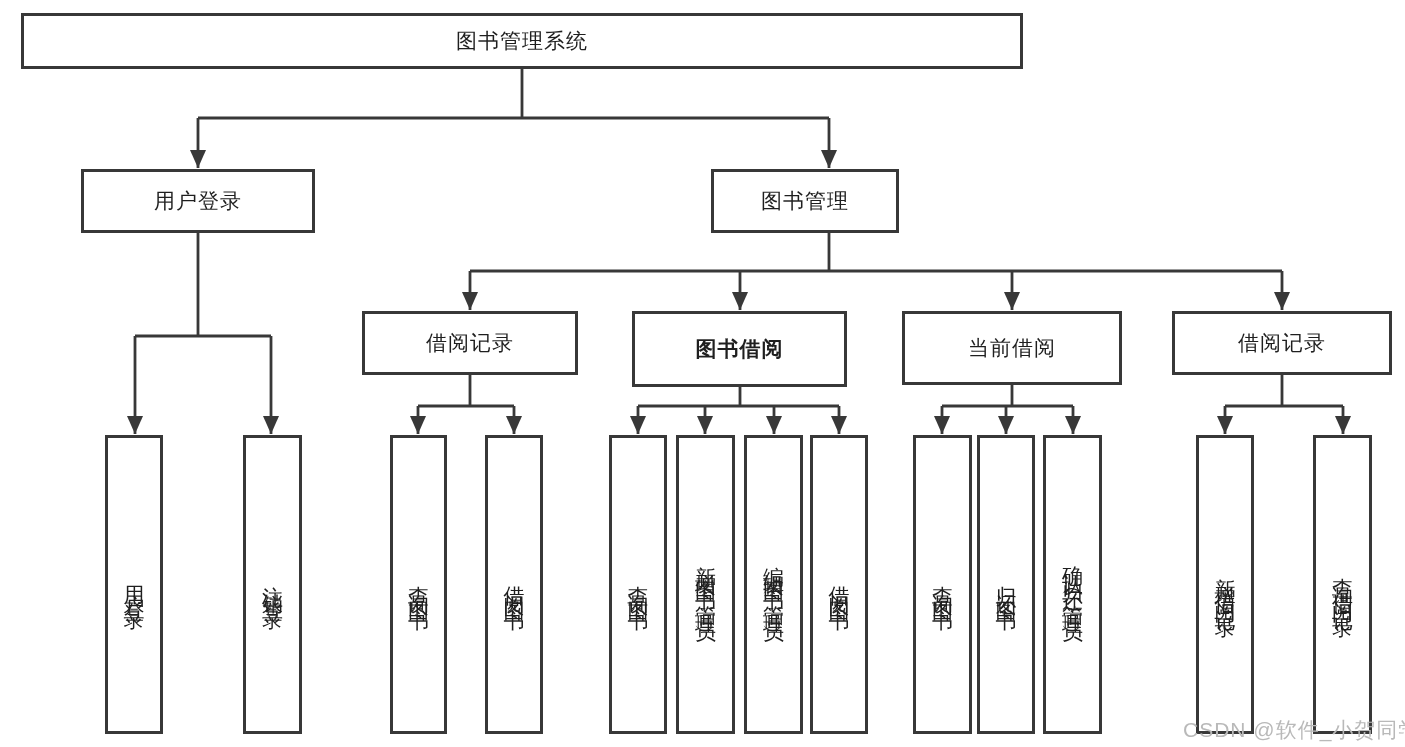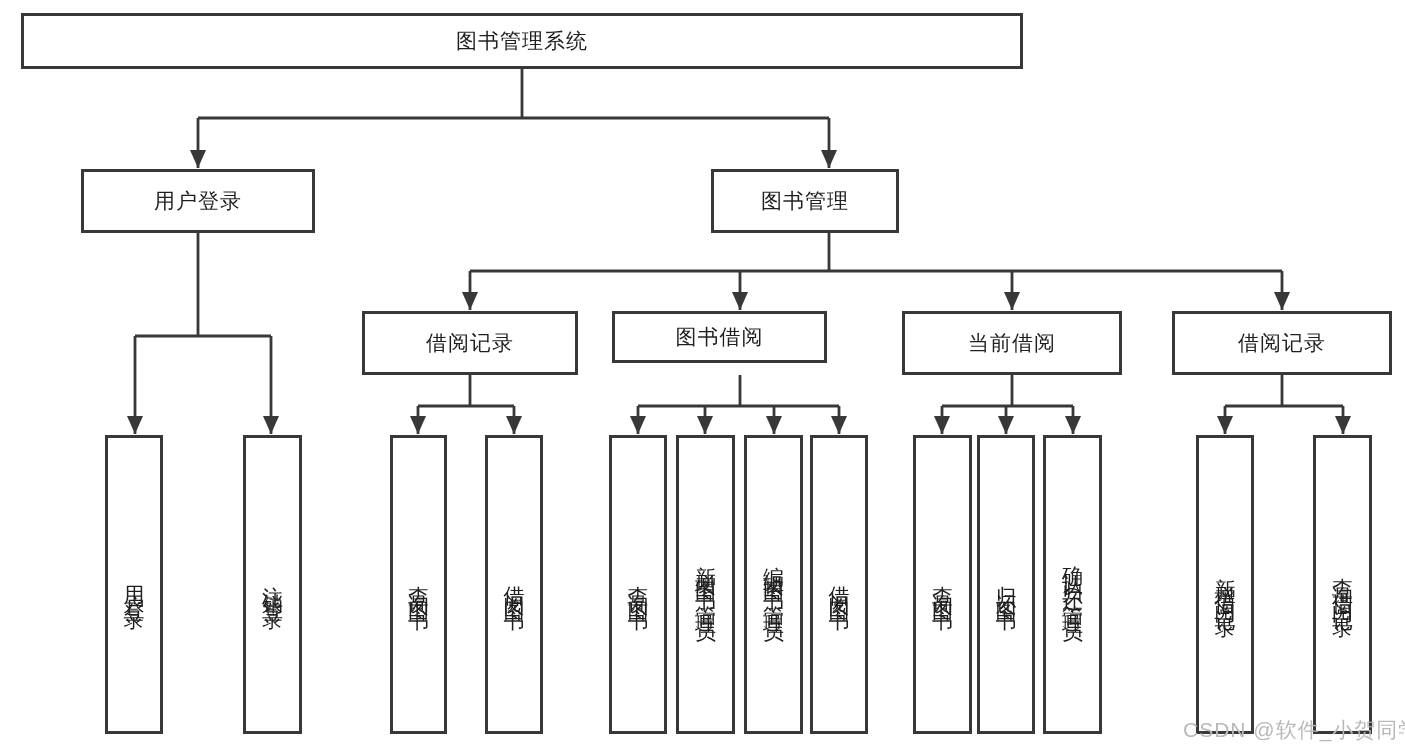--- a/index.html
+++ b/index.html
@@ -20,22 +20,22 @@
     writing-mode:vertical-rl;text-orientation:mixed;
     letter-spacing:8px;line-height:1.15;display:block;
   }
   
   #n-root{left:21px;top:13px;width:1002px;height:56px;}
   
   #n-user-login{left:81px;top:169px;width:234px;height:64px;}
   #n-book-mgmt{left:711px;top:169px;width:188px;height:64px;}
   
   #n-new-book-rec{left:362px;top:311px;width:216px;height:64px;}
-  #n-book-borrow{left:612px;top:311px;width:215px;height:52px;}
-  #n-current-borrow{left:902px;top:311px;width:220px;height:64px;}
+  #n-book-borrow{left:632px;top:311px;width:215px;height:76px;font-weight:bold;}
+  #n-current-borrow{left:902px;top:311px;width:220px;height:74px;}
   #n-borrow-records{left:1172px;top:311px;width:220px;height:64px;}
   
   #n-login{left:105px;width:58px;}
   #n-logout{left:243px;width:59px;}
   #n-nbr-query{left:390px;width:57px;}
   #n-nbr-borrow{left:485px;width:58px;}
   #n-bb-query{left:609px;width:58px;}
   #n-bb-add{left:676px;width:59px;}
   #n-bb-edit{left:744px;width:59px;}
   #n-bb-borrow{left:810px;width:58px;}

